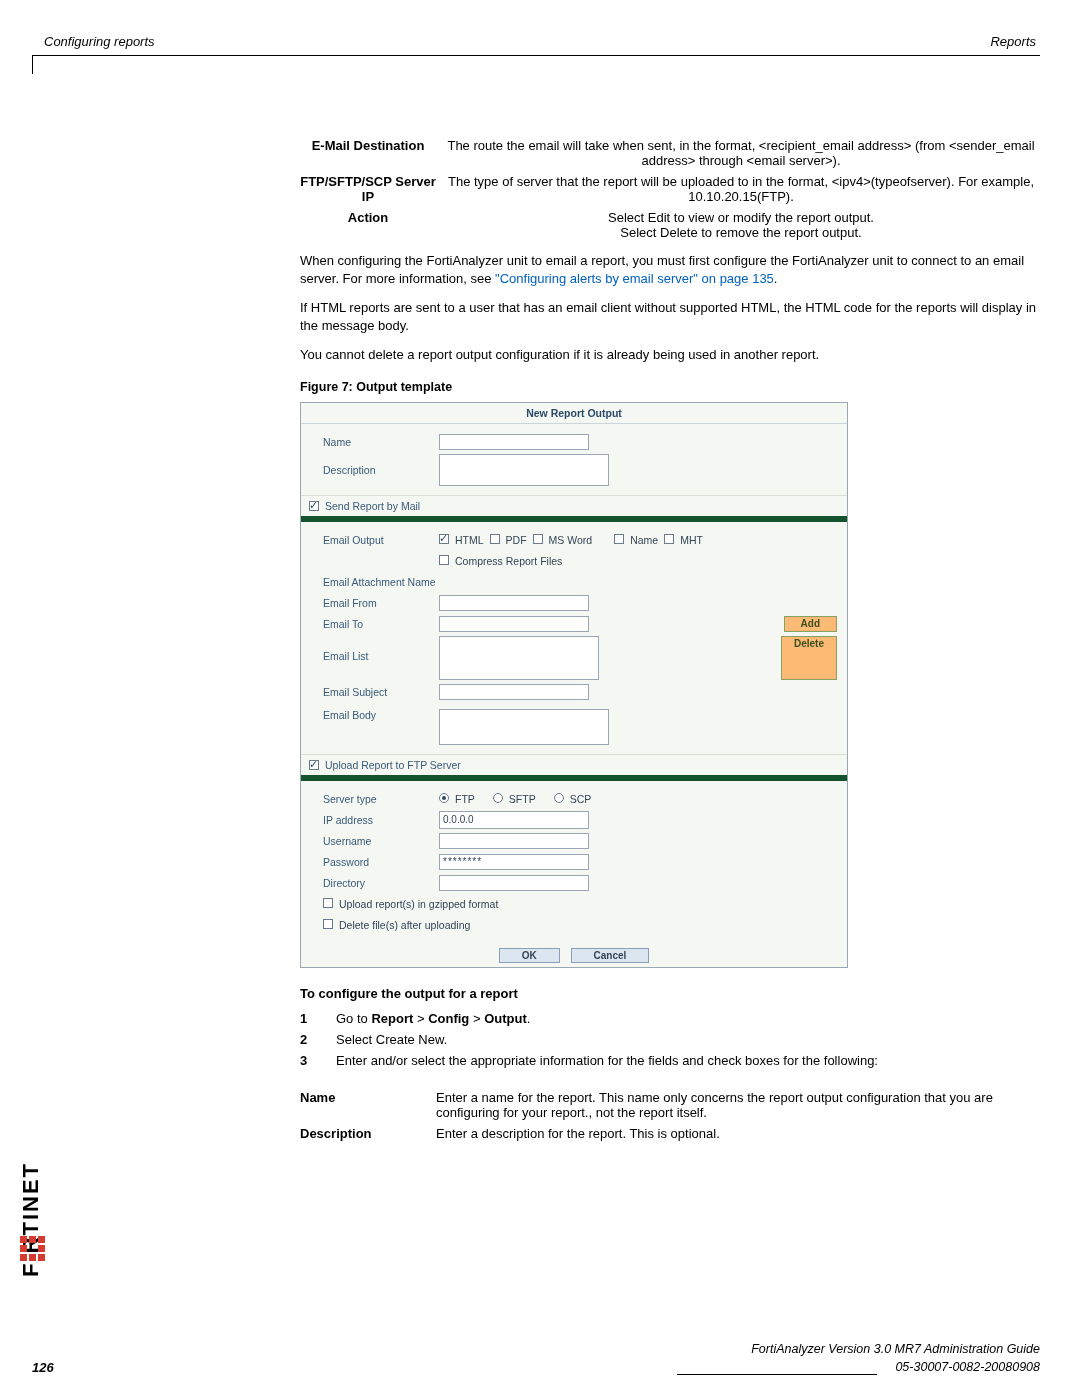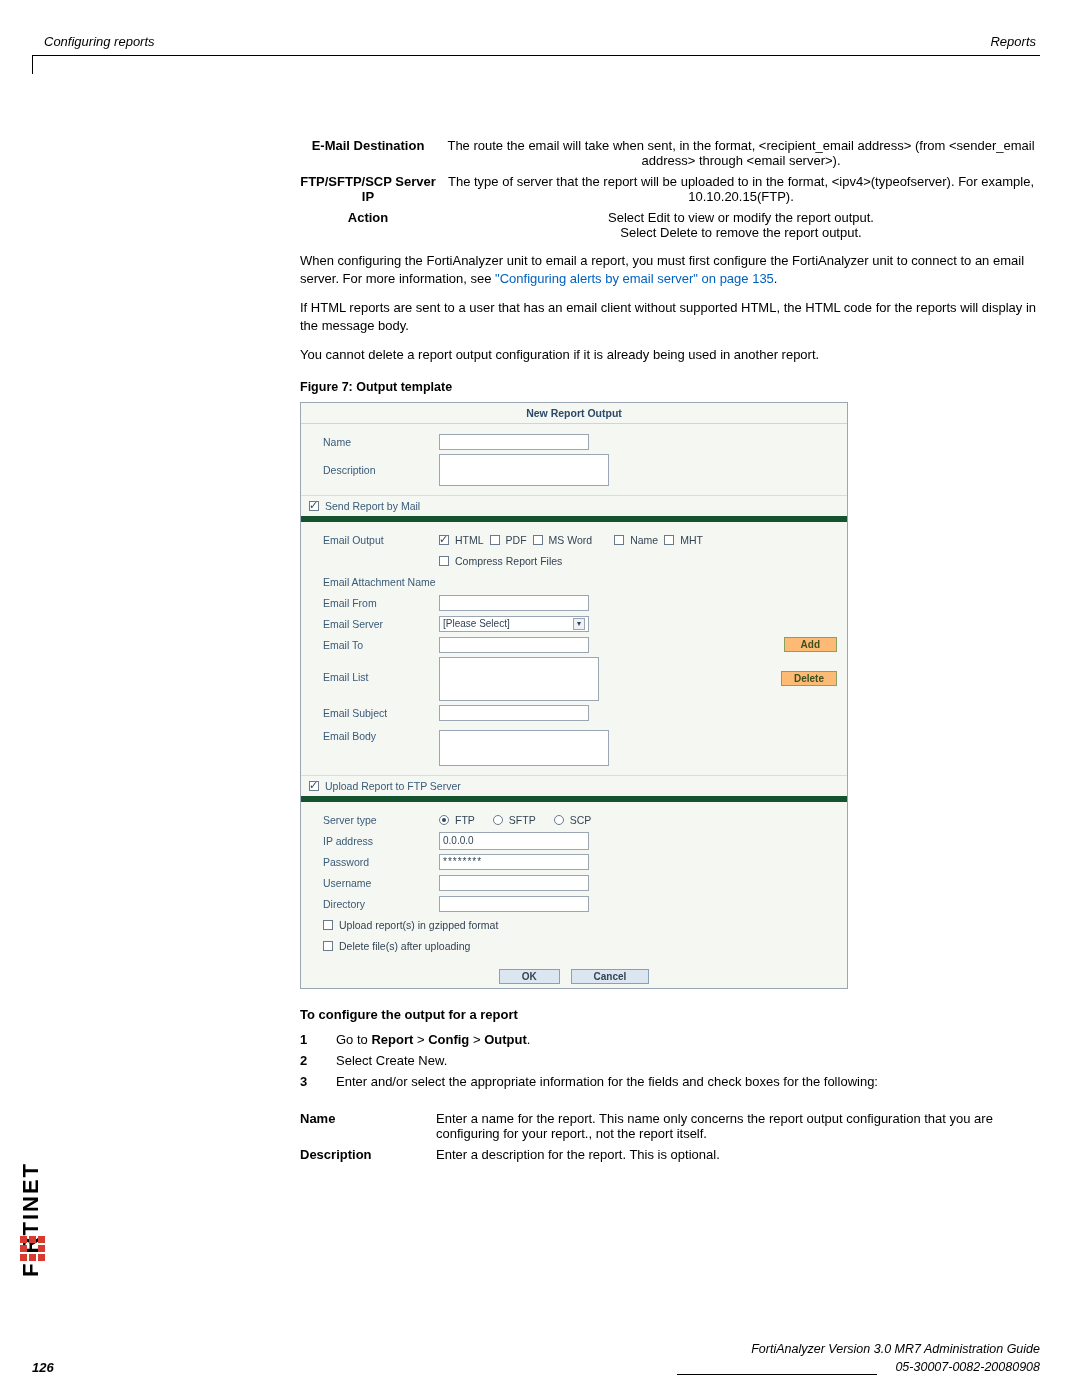--- a/index.html
+++ b/index.html
@@ -52,21 +52,21 @@
     text-align: center;
     font-weight: bold;
     color: #2a4a6a;
     padding: 4px 0;
     background: #f5f7f3;
     border-bottom: 1px solid #ccd4dc;
   }
   .fig-section { padding: 6px 10px; border-bottom: 1px solid #d9e0d6; }
   .fig-row { display:flex; align-items:center; margin: 3px 0; min-height:18px;}
   .fig-label { width: 128px; color:#3a5a78; }
-  .fig-field { flex:1; display:flex; align-items:center; gap:6px; flex-wrap:wrap;}
+  .fig-field { flex:1; display:flex; gap:6px; flex-wrap:wrap;}
   .f-input { width:150px; height:16px; background:#fff; border:1px solid #9aa6b3; display:inline-block;}
   .f-textarea { width:170px; height:40px; background:#fff; border:1px solid #9aa6b3; display:inline-block;}
   .f-select { width:150px; height:16px; background:#fff; border:1px solid #9aa6b3; display:inline-flex; align-items:center; font-size:10px; padding:0 3px; justify-content:space-between;}
   .cb { width:10px; height:10px; border:1px solid #6a7a8c; display:inline-block; vertical-align:middle; background:#fff; position:relative;}
   .cb.checked::after{ content:"✓"; position:absolute; top:-3px; left:-1px; font-size:11px; color:#2a4a6a;}
   .rb { width:10px; height:10px; border:1px solid #6a7a8c; border-radius:50%; display:inline-block; vertical-align:middle; background:#fff; position:relative;}
   .rb.checked::after{content:""; position:absolute; width:4px; height:4px; background:#2a4a6a; border-radius:50%; top:2px; left:2px;}
   .fbtn { background:#fdba74; border:1px solid #8aa060; font-size:10px; font-weight:bold; color:#3a5020; padding:1px 16px; }
   .fbtn.del { padding:1px 12px;}
   .fig-footer { text-align:center; padding:6px 0; background:#f5f7f3;}
@@ -213,29 +213,20 @@
         <div class="fig-row">
           <div class="fig-label" style="padding-left:12px;">Email Attachment Name</div>
         </div>
         <div class="fig-row">
             <div class="fig-label" style="padding-left:12px;">Email From</div>
             <div class="fig-field">
               <span class="f-input"></span>
             </div>
           </div>
         <div class="fig-row">
-            <div class="fig-label" style="padding-left:12px;">Email Server</div>
-            <div class="fig-field">
-              <span class="f-select">
-                <span>[Please Select]</span>
-                <span class="drop-icon">▾</span>
-              </span>
-            </div>
-          </div>
-        <div class="fig-row">
             <div class="fig-label" style="padding-left:12px;">Email To</div>
             <div class="fig-field">
               <span class="f-input"></span>
               <span style="flex:1"></span>
               <span class="fbtn">Add</span>
             </div>
           </div>
         <div class="fig-row" style="align-items:flex-start;">
             <div class="fig-label" style="padding-left:12px; padding-top:14px;">Email List</div>
             <div class="fig-field">
@@ -277,29 +268,29 @@
               <span>SCP</span>
           </div>
         </div>
         <div class="fig-row">
             <div class="fig-label" style="padding-left:12px;">IP address</div>
             <div class="fig-field">
               <span class="f-input" style="display:inline-flex;align-items:center;padding:8px 3px;font-size:10px;">0.0.0.0</span>
             </div>
           </div>
         <div class="fig-row">
+            <div class="fig-label" style="padding-left:12px;">Username</div>
+            <div class="fig-field">
+              <span class="f-input"></span>
+            </div>
+          </div>
+        <div class="fig-row">
             <div class="fig-label" style="padding-left:12px;">Password</div>
             <div class="fig-field">
               <span class="f-input" style="display:inline-flex;align-items:center;padding:0 3px;font-size:10px;letter-spacing:1px;">********</span>
-            </div>
-          </div>
-        <div class="fig-row">
-            <div class="fig-label" style="padding-left:12px;">Username</div>
-            <div class="fig-field">
-              <span class="f-input"></span>
             </div>
           </div>
         <div class="fig-row">
             <div class="fig-label" style="padding-left:12px;">Directory</div>
             <div class="fig-field">
               <span class="f-input"></span>
             </div>
           </div>
         <div class="fig-row">
             <div class="fig-field" style="padding-left:12px;">

